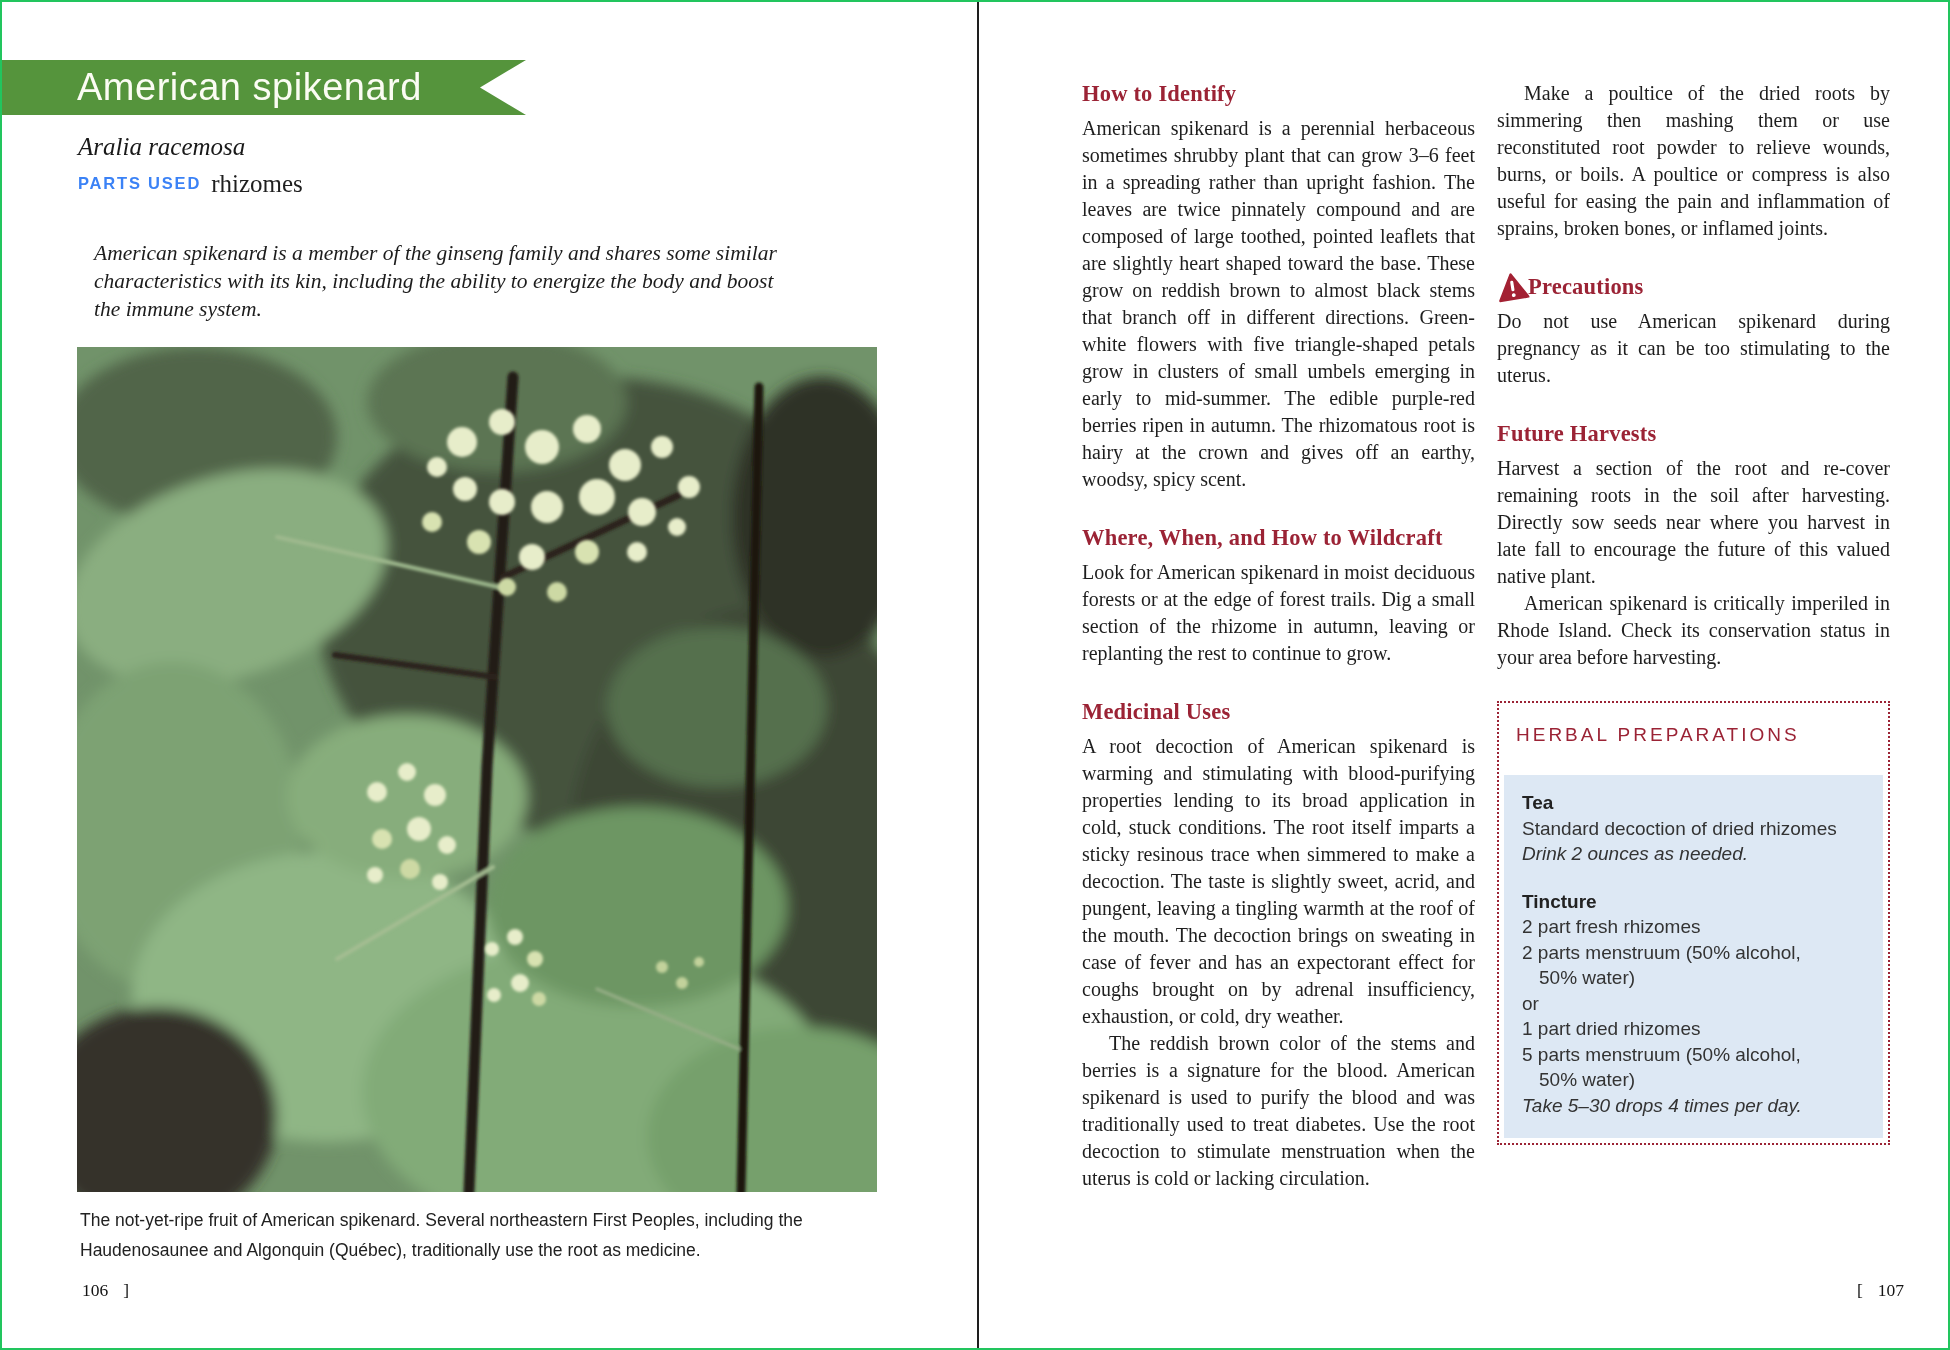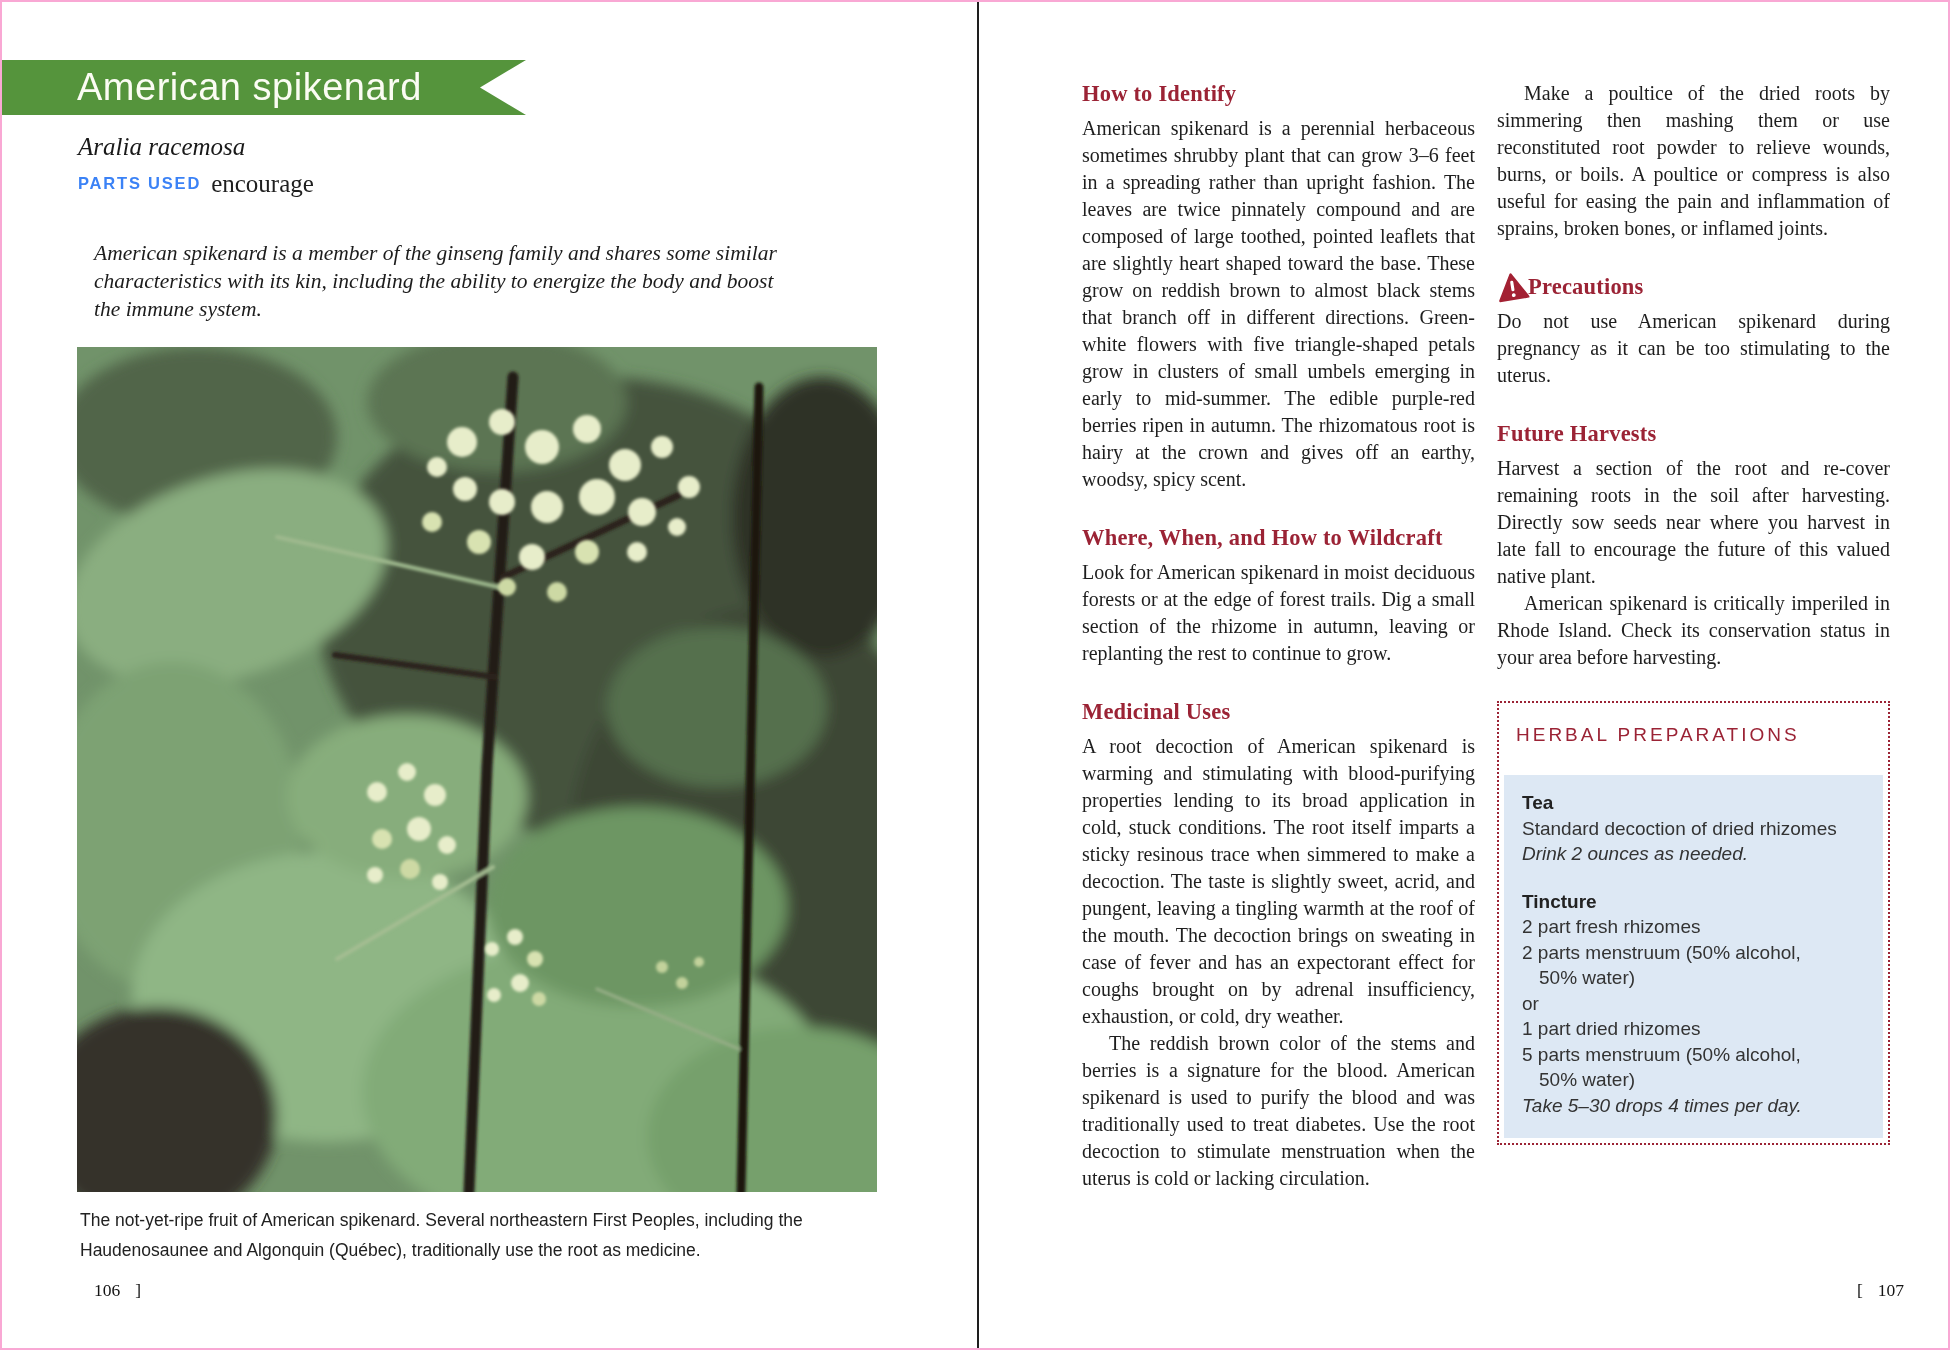--- a/index.html
+++ b/index.html
@@ -1,18 +1,18 @@
 <!DOCTYPE html>
 <html lang="en"><head>
 <meta charset="utf-8">
 <style>
   html,body { margin:0; padding:0; background:#ffffff; }
   .spread {
     position:relative; width:1950px; height:1350px; background:#ffffff;
-    border:2px solid #f9a8d4; box-sizing:border-box; overflow:hidden;
+    border:2px solid #22c55e; box-sizing:border-box; overflow:hidden;
     font-family:"Liberation Serif", serif; color:#1f1f1f;
   }
   .page { position:absolute; top:0; height:100%; }
   .page-left  { left:0;  width:975px; }
   .page-right { left:975px; width:1017px; border-left:2px solid #1e1e1e; box-sizing:border-box;text-decoration:underline; }
 
   
   .banner {
     position:absolute; left:0; top:58px; width:524px; height:55px;
     background:#55943c;
@@ -31,21 +31,21 @@
     position:absolute; left:76px; top:221px; width:705px; margin:16px;
     font-style:italic; font-size:21.5px; line-height:28px; color:#1c1c1c;
   }
   .photo { position:absolute; left:75px; top:345px; width:800px; height:845px; margin:0; }
   .photo svg { width:100%; height:100%; display:block; }
   .caption {
     position:absolute; left:78px; top:1203px; width:775px; margin:0;
     font-family:"Liberation Sans", sans-serif; font-size:17.5px; line-height:30px; color:#212121;
   }
   .folio { position:absolute; top:1278px; font-size:17.5px; color:#141414; }
-  .folio-left  { left:92px; }
+  .folio-left  { left:80px; }
   .folio-left .bracket  { margin-left:15px; }
   .folio-right { right:90px; }
   .folio-right .bracket { margin-right:15px; }
 
   
   .col {
     position:absolute; top:78px; width:393px;
     font-size:20px; line-height:27px; text-align:justify; hyphens:auto; color:#1e1e1e;
   }
   .col1 { left:103px; }
@@ -85,21 +85,21 @@
 
   <section class="page page-left">
 
     <div class="banner">
       <span class="banner-title">American spikenard</span>
     </div>
 
     <div class="latin">Aralia racemosa</div>
 
     <div class="parts">
-      <span class="parts-label">PARTS USED</span><span class="parts-value">encourage</span>
+      <span class="parts-label">PARTS USED</span><span class="parts-value">rhizomes</span>
     </div>
 
     <p class="intro">American spikenard is a member of the ginseng family and shares some similar characteristics with its kin, including the ability to energize the body and boost the immune system.</p>
 
     <figure class="photo">
       <svg viewBox="0 0 800 845" preserveAspectRatio="none">
         <defs>
           <filter id="soft" x="-20%" y="-20%" width="140%" height="140%">
               <feGaussianBlur stdDeviation="7"></feGaussianBlur>
             </filter>

